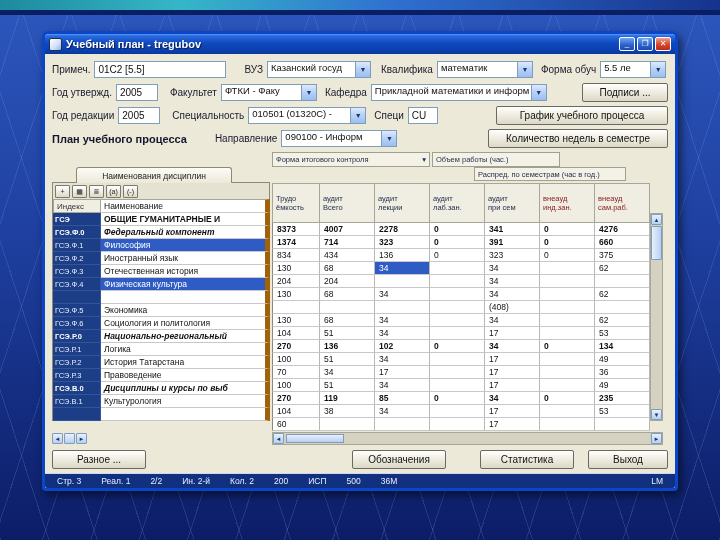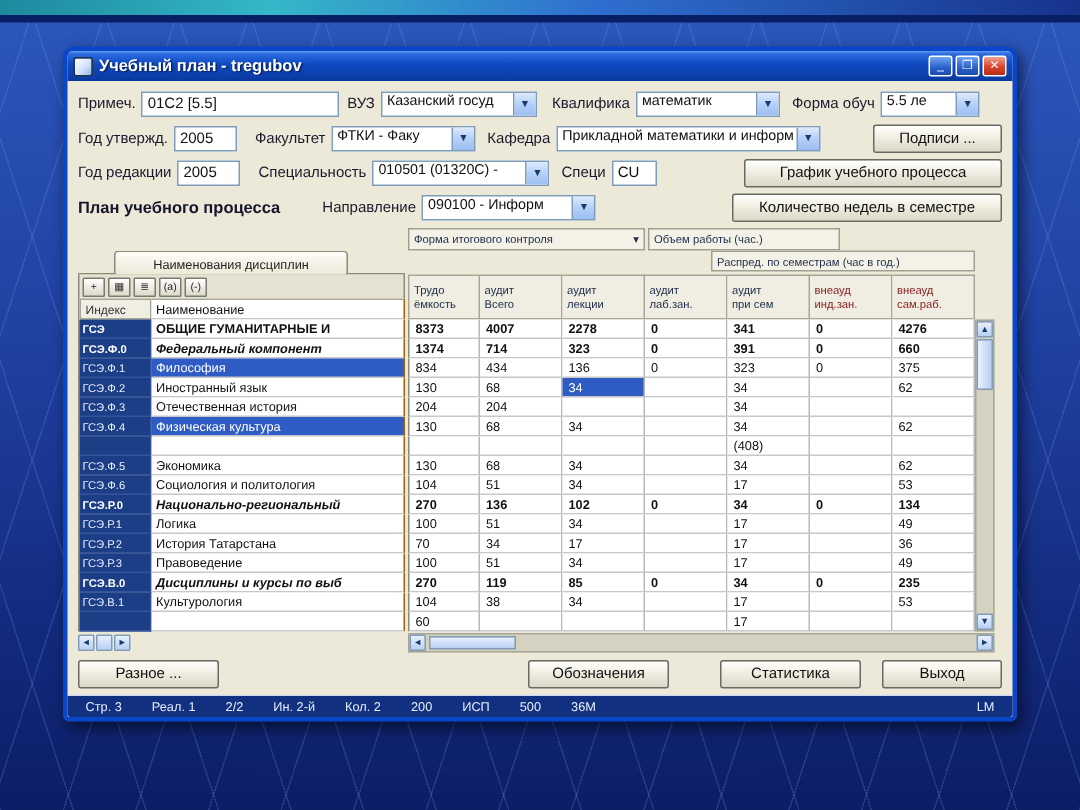--- a/index.html
+++ b/index.html
@@ -67,34 +67,34 @@
   .lh { background:#f0eee2; border:1px solid #a8a696; border-left:none; font-size:8px; display:flex; align-items:center; padding-left:3px; color:#333; }
   .lh.ix { width:48px; border-left:1px solid #a8a696; }
   .lh.nm { flex:1; }
 
   .lrows { border-left:1px solid #8a8a7a; }
   .lrow { display:flex; height:13px; }
   .idx { width:48px; background:#1c3e86; color:#e8eefc; font-size:7.5px; display:flex; align-items:center;
     padding-left:2px; border-bottom:1px solid #33549a; border-right:1px solid #33549a; white-space:nowrap; overflow:hidden; }
   .idx.b { font-weight:bold; color:#fff; }
   .nm { flex:1; background:#fff; color:#111; font-size:8.5px; display:flex; align-items:center; padding-left:3px;
-    border-bottom:1px solid #c8c8c8; border-right:1px solid #a16207; white-space:nowrap; overflow:hidden; }
+    border-bottom:1px solid #c8c8c8; border-right:5px solid #a16207; white-space:nowrap; overflow:hidden; }
   .nm.sec { font-weight:bold; }
   .nm.sub { font-weight:bold; font-style:italic; }
   .nm.sel { background:#2f5bc4; color:#fff; }
 
   .gh-row1 { display:flex; height:15px; gap:2px; }
   .ghbox { background:#f4f2e6; border:1px solid #a0a090; font-size:7.5px; color:#23304f;
     display:flex; align-items:center; padding:0 3px; white-space:nowrap; overflow:hidden; }
   .ghb1 { width:158px; justify-content:space-between; }
   .ghb2 { width:128px; }
   .gh-row2 { display:flex; height:16px; align-items:flex-start; }
-  .ghb3 { width:176px; margin-left:202px; height:14px; }
-
-  .ghead { display:flex; height:30px; }
+  .ghb3 { width:152px; margin-left:202px; height:14px; }
+
+  .ghead { display:flex; height:40px; }
   .ghc { width:55px; background:#f0eee2; border:1px solid #a8a696; border-left:none; font-size:7.5px; color:#23304f;
     display:flex; flex-direction:column; align-items:flex-start; justify-content:center; padding-left:3px; line-height:1.2; overflow:hidden; }
   .ghc:first-child { width:48px; border-left:1px solid #a8a696; }
   .ghc.accent { color:#8b2020; }
 
   .grows { }
   .grow { display:flex; height:13px; }
   .gc { width:55px; background:#fff; color:#111; font-size:8.5px; display:flex; align-items:center; padding-left:4px;
     border-bottom:1px solid #c8c8c8; border-right:1px solid #b8b8b8; white-space:nowrap; overflow:hidden; }
   .gc:first-child { width:48px; border-left:1px solid #8a8a7a; }
@@ -140,21 +140,21 @@
       <button class="wbtn wmax">❐</button>
       <button class="wbtn wclose">✕</button>
     </span>
   </div>
 
   <div class="client">
 
     <div class="frow">
       <span class="lbl">Примеч.</span>
       <input class="txt" style="width: 132px;" value="01С2 [5.5]">
-      <span class="lbl" style="margin-left:5px">ВУЗ</span>
+      <span class="lbl" style="margin-left:18px">ВУЗ</span>
       <div class="combo" style="width:104px">
         <span class="ctext">Казанский госуд</span>
         <span class="carrow">▼</span>
       </div>
       <span class="lbl" style="margin-left:10px">Квалифика</span>
       <div class="combo" style="width:96px">
         <span class="ctext">математик</span>
         <span class="carrow">▼</span>
       </div>
       <span class="lbl" style="margin-left:8px">Форма обуч</span>

